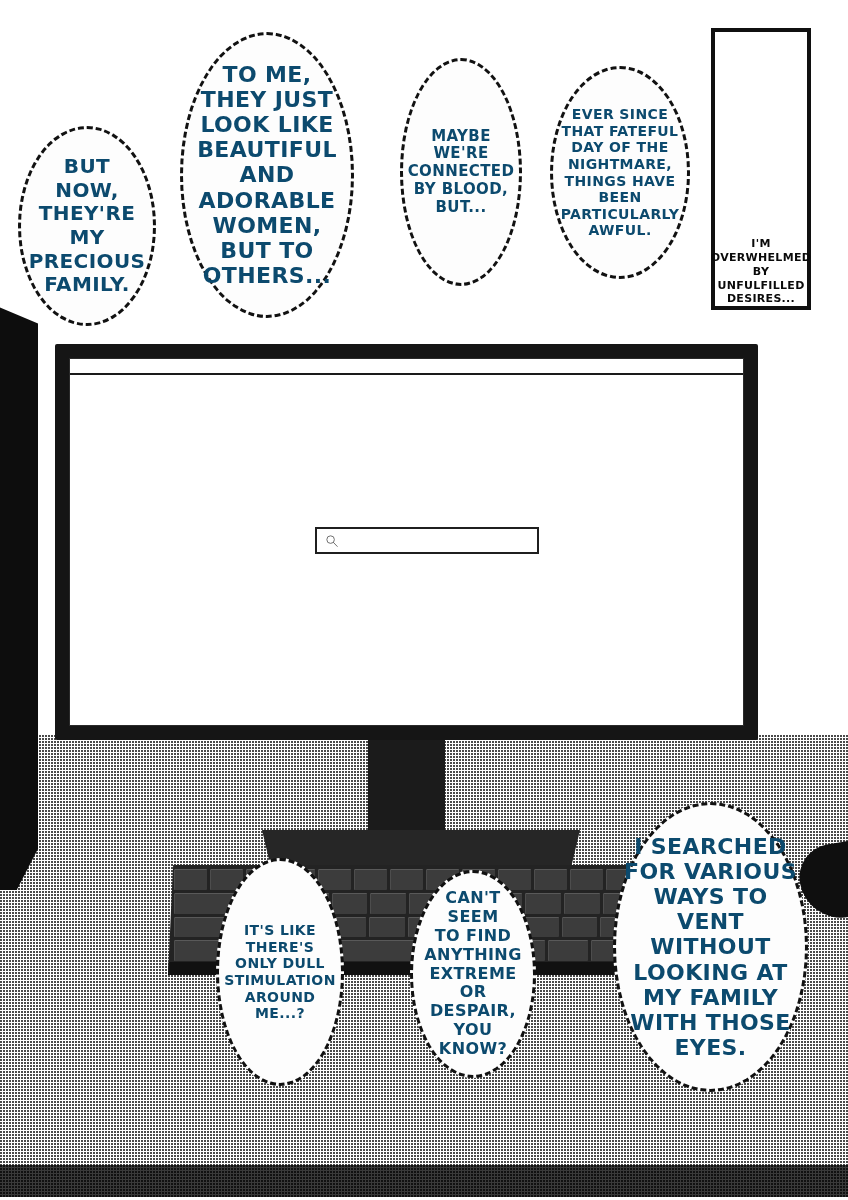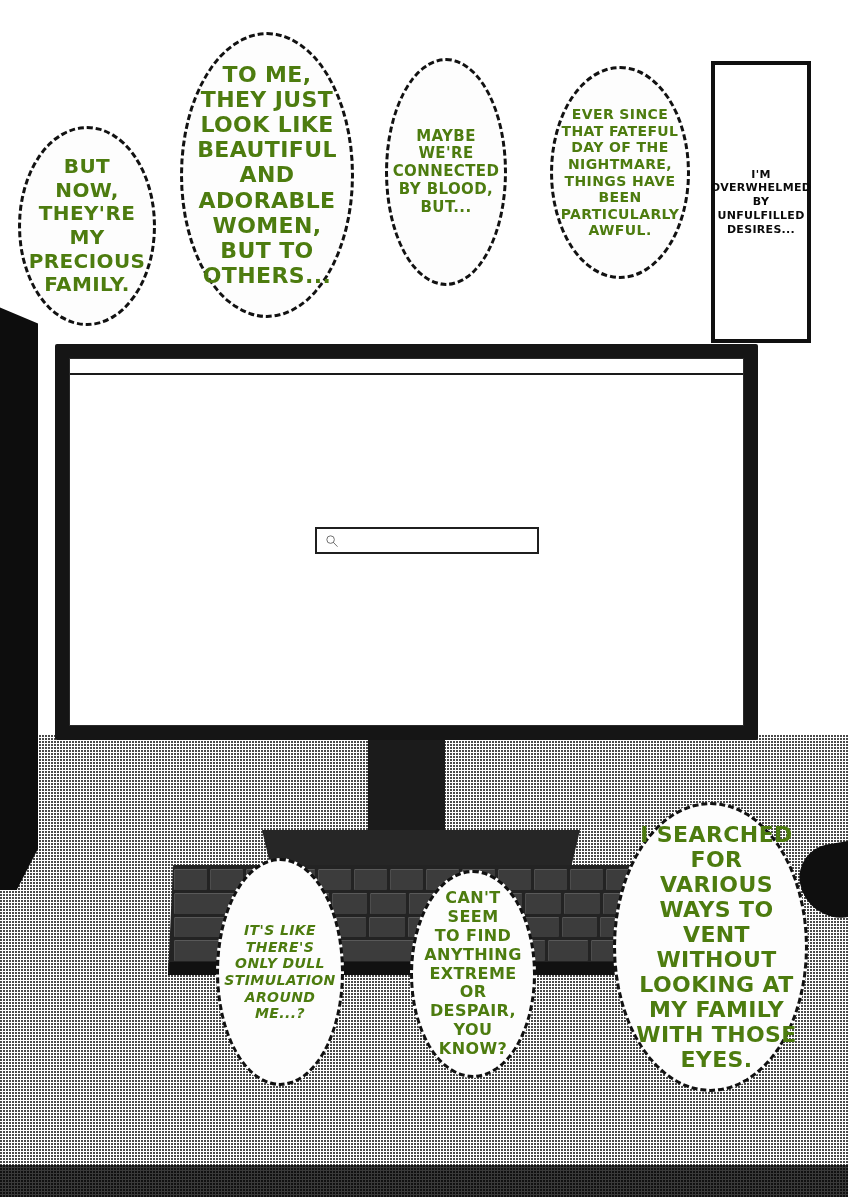--- a/index.html
+++ b/index.html
@@ -215,75 +215,74 @@
     border-radius: 50%;
     display: flex;
     align-items: center;
     justify-content: center;
     text-align: center;
     box-sizing: border-box;
   }
   .balloon .txt {
     font-family: "DejaVu Sans", sans-serif;
     font-weight: 700;
-    color: #4d7c0f;
+    color: #0c4a6e;
     line-height: 1.18;
     letter-spacing: 0.4px;
     white-space: pre-line;
     padding: 0 6px;
   }
 
   .boxed {
     position: absolute;
     background: #ffffff;
     border: 4px solid #101010;
     display: flex;
-    align-items: center;
+    align-items: flex-end;
     justify-content: center;
     text-align: center;
     box-sizing: border-box;
-    margin-top: 33px;
   }
   .boxed .txt {
     font-family: "DejaVu Sans", sans-serif;
     font-weight: 700;
     color: #0a0a0a;
     line-height: 1.25;
     letter-spacing: 0.3px;
     white-space: pre-line;
     padding: 0 8px;
   }
 
   
   #b-family      { left: 18px;  top: 126px; width: 138px; height: 200px; }
   #b-family .txt { font-size: 20px; }
 
   #b-tome        { left: 180px; top: 32px;  width: 174px; height: 286px; }
   #b-tome .txt   { font-size: 22px; line-height: 1.14; }
 
-  #b-blood       { left: 385px; top: 58px;  width: 122px; height: 228px; }
+  #b-blood       { left: 400px; top: 58px;  width: 122px; height: 228px; }
   #b-blood .txt  { font-size: 15px; }
 
   #b-nightmare   { left: 550px; top: 66px;  width: 140px; height: 213px; }
   #b-nightmare .txt { font-size: 14px; }
 
   #box-desires   { left: 711px; top: 28px;  width: 100px; height: 282px; }
   #box-desires .txt { font-size: 11px; }
 
   #box-despair   { left: 31px;  top: 818px; width: 148px; height: 335px; }
   #box-despair .txt { font-size: 15px; }
 
-  #b-dull        { left: 216px; top: 858px; width: 128px; height: 228px; font-style: italic; }
+  #b-dull        { left: 216px; top: 858px; width: 128px; height: 228px; }
   #b-dull .txt   { font-size: 14px; }
 
   #b-extreme     { left: 410px; top: 870px; width: 126px; height: 208px; }
   #b-extreme .txt{ font-size: 16px; }
 
   #b-vent        { left: 613px; top: 802px; width: 195px; height: 290px; }
-  #b-vent .txt   { font-size: 22px; line-height: 1.14; margin-left: 12px; }
+  #b-vent .txt   { font-size: 22px; line-height: 1.14; }
 </style>
 </head>
 <body>
 
 <div id="page">
 
   <div class="scene">
 
     <div class="desk"></div>
     <div class="desk-front-edge"></div>

